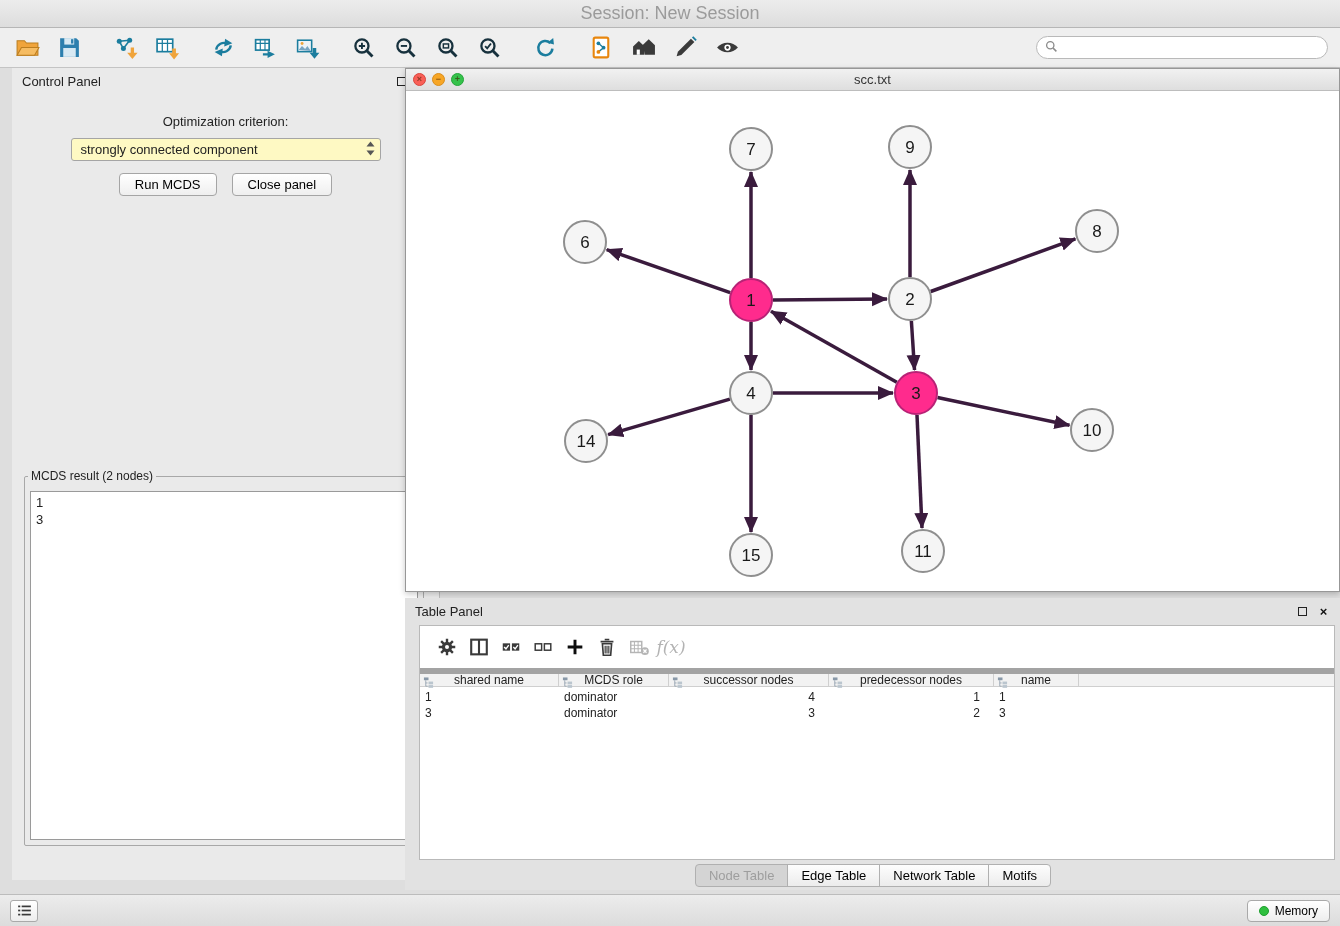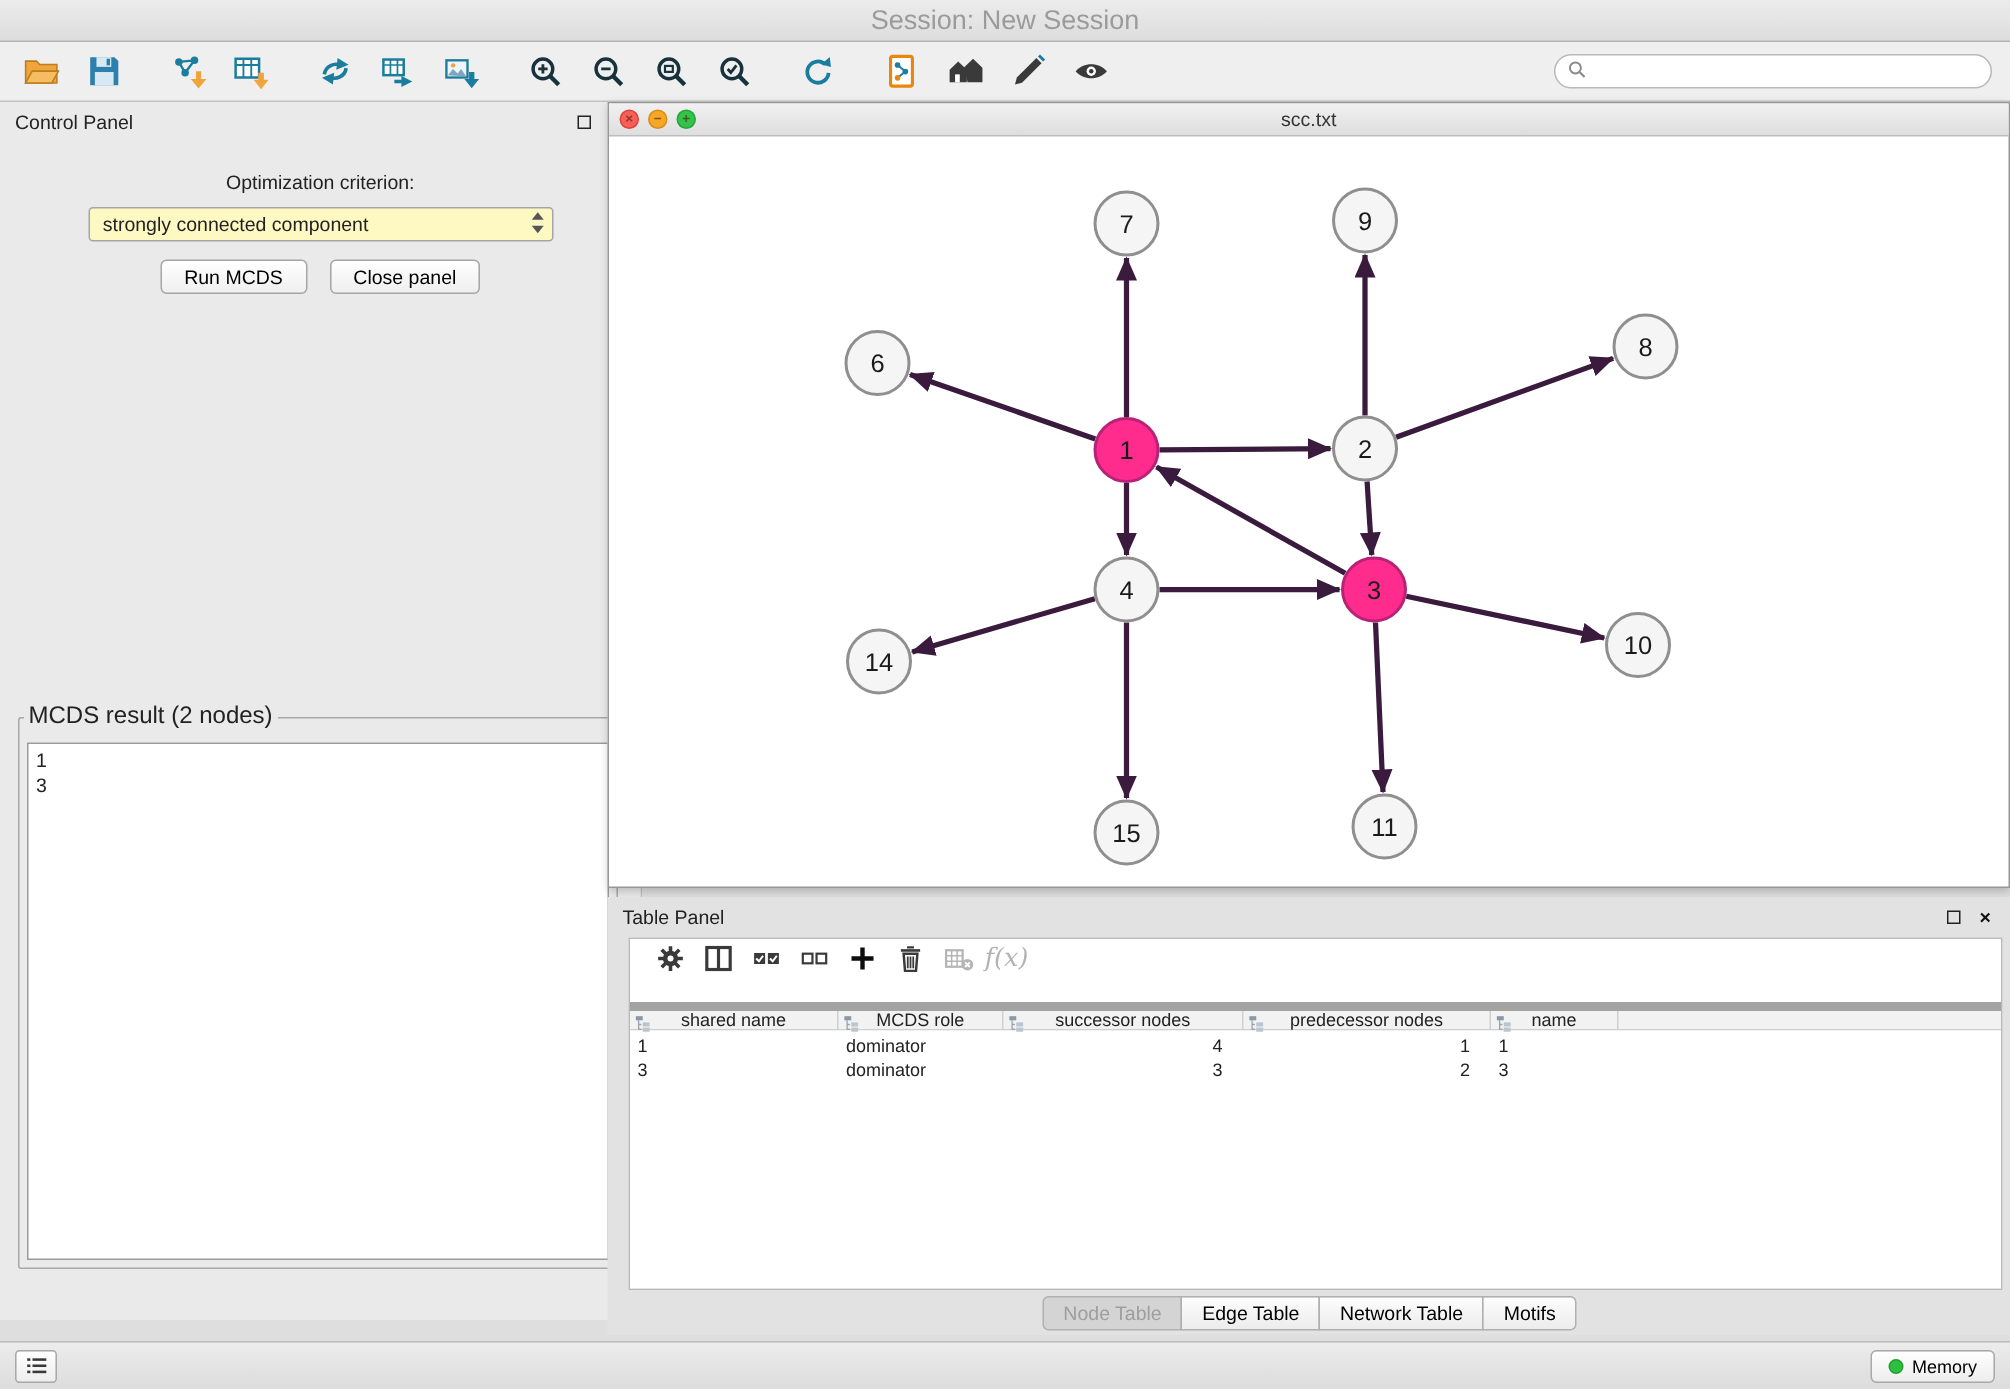--- a/index.html
+++ b/index.html
@@ -15,55 +15,55 @@
   .tb-groups{display:flex;align-items:center;gap:26px}
   .tb-group{display:flex;align-items:center;gap:12px}
   .tb-btn{background:none;border:none;width:30px;height:30px;display:flex;align-items:center;justify-content:center;cursor:pointer;padding:0}
   .search{margin-left:auto;display:flex;align-items:center;width:292px;height:23px;background:#fff;border:1px solid #b9b9b9;border-radius:12px;padding:0 8px;gap:5px}
   .search input{border:none;outline:none;flex:1;font-size:12px;background:transparent}
 
   
   .workspace{flex:1;position:relative;background:#dedede}
 
   
-  .control-panel{position:absolute;left:0;top:0;width:428px;height:812px;background:#eaeaea;border-right:1px solid #bdbdbd}
+  .control-panel{position:absolute;left:12px;top:0;width:428px;height:812px;background:#eaeaea;border-right:1px solid #bdbdbd}
   .panel-header{height:26px;display:flex;align-items:center;padding:0 10px;gap:8px}
   .panel-title{flex:1;font-size:13px;color:#222}
   .panel-btn{width:13px;height:13px;display:flex;align-items:center;justify-content:center;cursor:pointer;color:#111;font-weight:bold;font-size:13px;line-height:1}
   .float-box{width:9px;height:9px;border:1.5px solid #222;display:inline-block}
   .cp-tabs{display:flex;justify-content:center;align-items:flex-end;border-bottom:1px solid #b0b0b0;padding-top:2px}
   .tab{border:1px solid #b0b0b0;border-bottom:none;background:linear-gradient(#fdfdfd,#ececec);padding:3px 13px;font-size:13px;margin-right:-1px;cursor:pointer;font-family:inherit}
   .tab:first-child{border-radius:4px 0 0 0}
   .tab:last-child{border-radius:0 4px 0 0}
   .tab.active{background:#d4d4d4;color:#9e9e9e}
   .cp-body{position:relative;height:calc(100% - 52px);background:#eaeaea}
   .opt-label{text-align:center;padding-top:20px;font-size:13px}
   .dropdown{margin:9px auto 0;width:310px;height:23px;background:#fef9c3;border:1px solid #a5a5a5;border-radius:3px;display:flex;align-items:center;padding:0 3px 0 9px;font-size:13px;cursor:pointer}
   .dropdown .dd-spacer{flex:1}
   .cp-buttons{display:flex;justify-content:center;gap:15px;margin-top:12px}
   .btn{height:23px;padding:0 15px;background:linear-gradient(#ffffff,#efefef);border:1px solid #a5a5a5;border-radius:4px;font-size:13px;cursor:pointer;font-family:inherit}
   .result-box{position:absolute;left:12px;right:15px;top:375px;bottom:8px;border:1px solid #a8a8a8;border-radius:2px}
-  .result-box legend{font-size:16px;padding:0 3px;margin-left:3px}
+  .result-box legend{font-size:12px;padding:0 3px;margin-left:3px}
   .result-inner{position:absolute;left:5px;right:5px;top:8px;bottom:5px;background:#fff;border:1px solid #9a9a9a;padding:2px 5px;white-space:pre;font-size:13px;line-height:17px;overflow:auto}
 
   
   .network-window{position:absolute;left:405px;top:0;width:935px;height:524px;background:#fff;border:1px solid #979797;box-shadow:0 2px 6px rgba(0,0,0,.22)}
   .nw-titlebar{height:22px;background:linear-gradient(#f1f1f1,#dedede);border-bottom:1px solid #bdbdbd;display:flex;align-items:center;padding:0 7px;position:relative}
   .light{width:13px;height:13px;border-radius:50%;margin-right:6px;display:flex;align-items:center;justify-content:center;font-size:9px;font-weight:bold;color:rgba(60,30,0,.6);cursor:pointer;line-height:1}
   .light.red{background:#f95f57;border:1px solid #d8453d}
   .light.yellow{background:#f7a626;border:1px solid #d98d1c}
   .light.green{background:#35c24b;border:1px solid #24a53a}
   .nw-title{position:absolute;left:0;right:0;text-align:center;font-size:13px;color:#333;pointer-events:none}
   #graph-svg{display:block}
   #graph-svg text{font-family:"Liberation Sans","DejaVu Sans",sans-serif}
 
   
   .table-panel{position:absolute;left:405px;top:530px;width:935px;height:292px;display:flex;flex-direction:column;background:#e2e2e2}
   .tp-content{flex:1;margin:1px 5px 0 14px;background:#fff;border:1px solid #b9b9b9;display:flex;flex-direction:column;overflow:hidden}
-  .tp-toolbar{height:42px;display:flex;align-items:flex-start;gap:6px;padding:0 14px}
+  .tp-toolbar{height:42px;display:flex;align-items:center;gap:6px;padding:0 14px}
   .tp-btn{background:none;border:none;width:26px;height:26px;display:flex;align-items:center;justify-content:center;cursor:pointer;padding:0}
   .fx{font-family:"DejaVu Serif","Liberation Serif",serif;font-style:italic;font-size:17px;color:#b3b3b3}
   .table-header{display:flex;height:19px;background:#f2f2f2;border-top:6px solid #a3a3a3;border-bottom:1px solid #cfcfcf;flex:0 0 auto}
   .th{position:relative;display:flex;align-items:center;justify-content:center;border-right:1px solid #cfcfcf;font-size:12px;cursor:pointer}
   .th .th-icon{position:absolute;left:3px;top:3px}
   .th-fill{flex:1;background:#f2f2f2}
   .table-body{flex:1;background:#fff;padding-top:2px}
   .tr{display:flex;height:16px;align-items:center;font-size:12px;cursor:pointer}
   .td{padding:0 5px;overflow:hidden;white-space:nowrap}
   .td.right{text-align:right;padding-right:14px}

